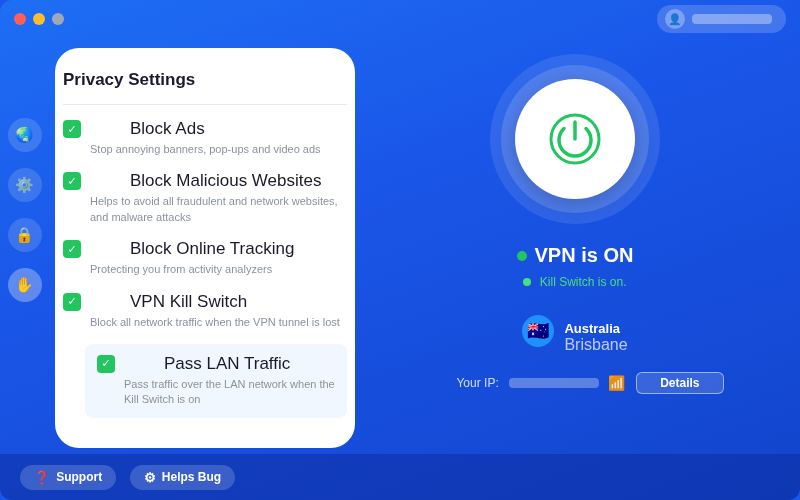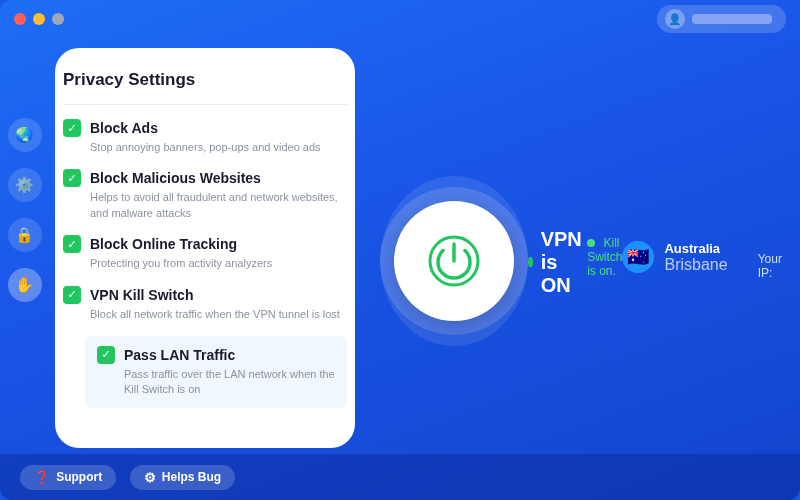--- a/index.html
+++ b/index.html
@@ -132,39 +132,40 @@
     .checkbox-green {
       width: 18px; height: 18px;
       background: #22c55e;
       border-radius: 4px;
       display: flex; align-items: center; justify-content: center;
       flex-shrink: 0;
       color: white;
       font-size: 11px;
     }
     .setting-name {
-      font-size: 14px;
-      font-weight: 700;
+      font-size: 17px;
+      font-weight: 400;
       color: #1a1a2e;
+      margin-left: 40px;
     }
     .setting-desc {
       font-size: 11px;
       color: #8a92a0;
       line-height: 1.4;
       padding-left: 27px;
     }
 
     
     .right-panel {
       position: absolute;
-      left: 380px; top: 56px;
+      left: 380px; top: 44px;
       width: 390px;
       height: 420px;
       display: flex;
-      flex-direction: row;
+      flex-direction: column;
       align-items: center;
     }
 
     
     .power-ring-outer {
       width: 170px; height: 170px;
       border-radius: 50%;
       background: rgba(255,255,255,0.1);
       display: flex; align-items: center; justify-content: center;
       margin-top: 10px;
@@ -227,20 +228,21 @@
       border-radius: 50%;
       overflow: hidden;
       background: #1e90ff;
       display: flex; align-items: center; justify-content: center;
       font-size: 18px;
     }
     .location-text .country {
       font-size: 13px;
       font-weight: 700;
       color: white;
+      margin-top: 14px;
     }
     .location-text .city {
       font-size: 16px;
       color: rgba(255,255,255,0.7);
     }
 
     .ip-row {
       display: flex;
       align-items: center;
       gap: 10px;

